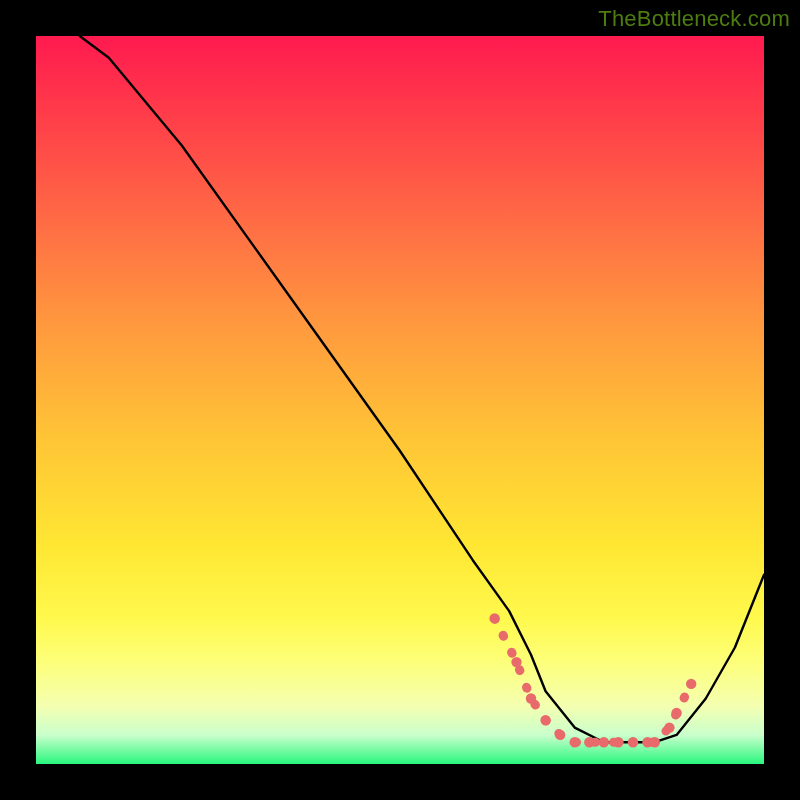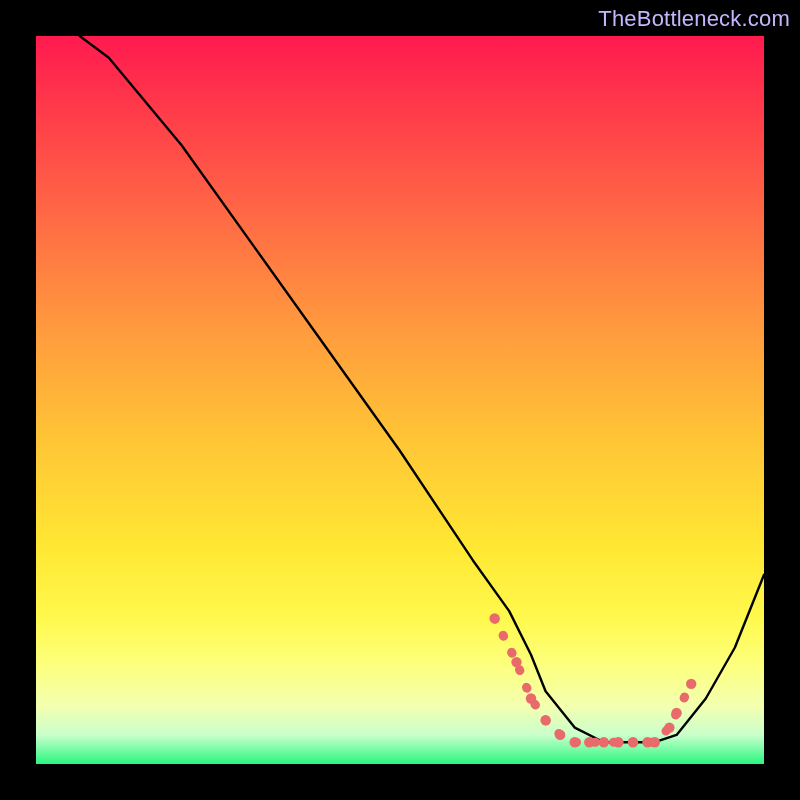--- a/index.html
+++ b/index.html
@@ -48,21 +48,21 @@
     position: absolute;
     left: 0; top: 0;
     width: 728px;
     height: 728px;
     overflow: visible;
   }
   .watermark {
     position: absolute;
     top: 6px;
     right: 10px;
-    color: #c4b5fd;
+    color: #4d7c0f;
     font-size: 22px;
     font-weight: 500;
     letter-spacing: 0.2px;
     user-select: none;
   }
 </style>
 </head>
 <body>
 
 <div class="stage">

